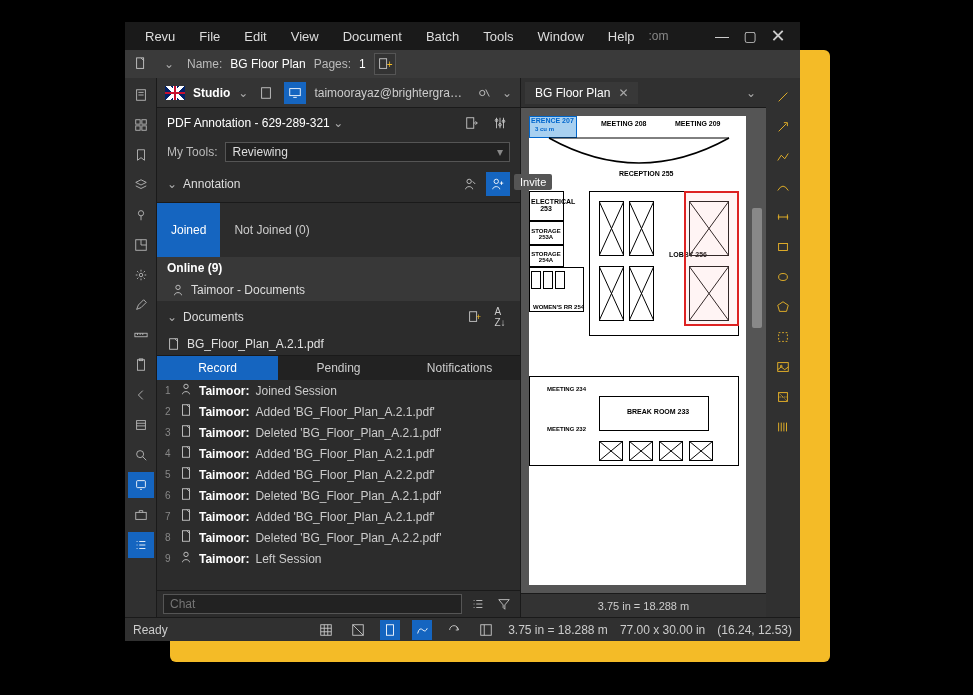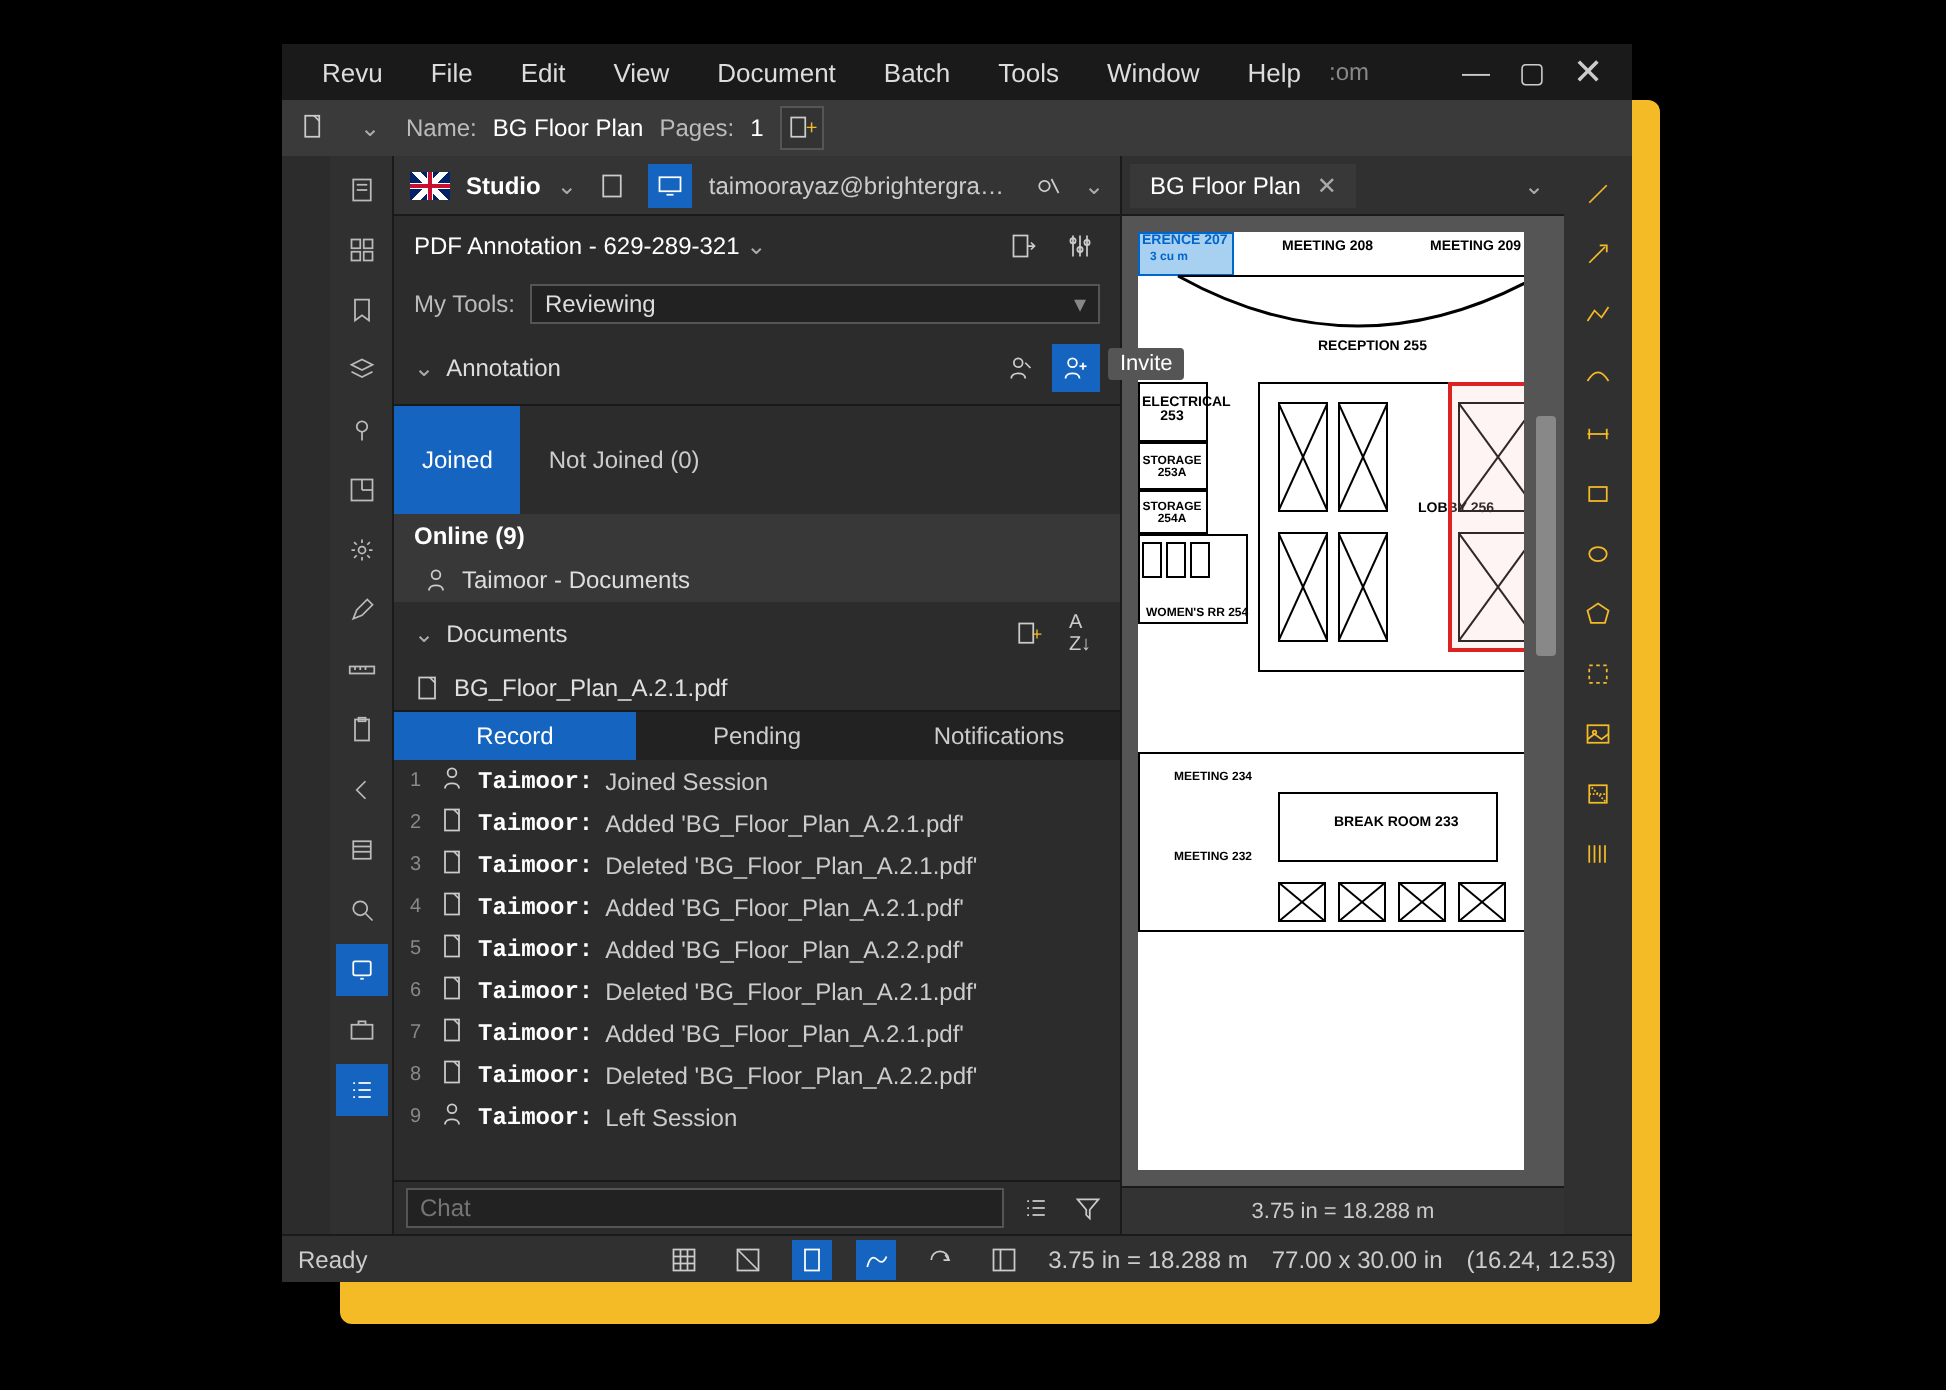--- a/index.html
+++ b/index.html
@@ -15,21 +15,21 @@
 }
 .yellow-bg {
   position: absolute;
   top: 50px; left: 170px;
   width: 660px; height: 612px;
   background: #f4bb27;
   border-radius: 6px;
 }
 .app {
   position: absolute;
-  top: 22px; left: 141px;
+  top: 22px; left: 125px;
   width: 675px; height: 619px;
   background: #2c2c2c;
   display: flex;
   flex-direction: column;
   color: #e0e0e0;
 }
 .menubar {
   height: 28px;
   background: #1a1a1a;
   display: flex;
@@ -50,21 +50,21 @@
   display: flex;
   align-items: center;
   padding: 0 6px;
   gap: 8px;
   font-size: 12px;
 }
 .doc-icon { width:20px; height:20px; display:flex; align-items:center; justify-content:center;}
 .topbar .label { color:#bbb; }
 .topbar .value { color:#fff; }
 .newpage { width:22px; height:22px; background:#333; display:flex; align-items:center; justify-content:center; border:1px solid #555; }
-.body-row { flex:1; display:flex; min-height:0;margin-left:24px; }
+.body-row { flex:1; display:flex; min-height:0; }
 .left-rail {
   width:32px;
   background:#303030;
   display:flex;
   flex-direction:column;
   align-items:center;
   padding-top:4px;
   gap:4px;
   border-right:1px solid #1a1a1a;
 }
@@ -153,21 +153,21 @@
   flex:1; text-align:center; padding:5px 0; font-size:12px; color:#ccc;
 }
 .record-tab.active { background:#1565c0; color:#fff; }
 .activity-list { flex:1; overflow:auto; background:#2c2c2c; }
 .activity-row {
   display:flex; align-items:center;
   padding:2px 8px; gap:6px;
   font-size:12px;
 }
 .act-num { width:8px; color:#888; font-size:10px; }
-.act-user { font-weight:bold; color:#fff;font-family:Liberation Mono, monospace; }
+.act-user { font-weight:bold; color:#fff; }
 .act-text { color:#ccc; }
 .chat-row { display:flex; align-items:center; padding:3px 6px; gap:6px; border-top:1px solid #1a1a1a; }
 .chat-input {
   flex:1; height:20px; background:#222; border:1px solid #555; color:#888;
   padding:0 6px; font-size:12px;
 }
 .doc-area {
   flex:1; display:flex; flex-direction:column; min-width:0;
 }
 .doc-tabs {

